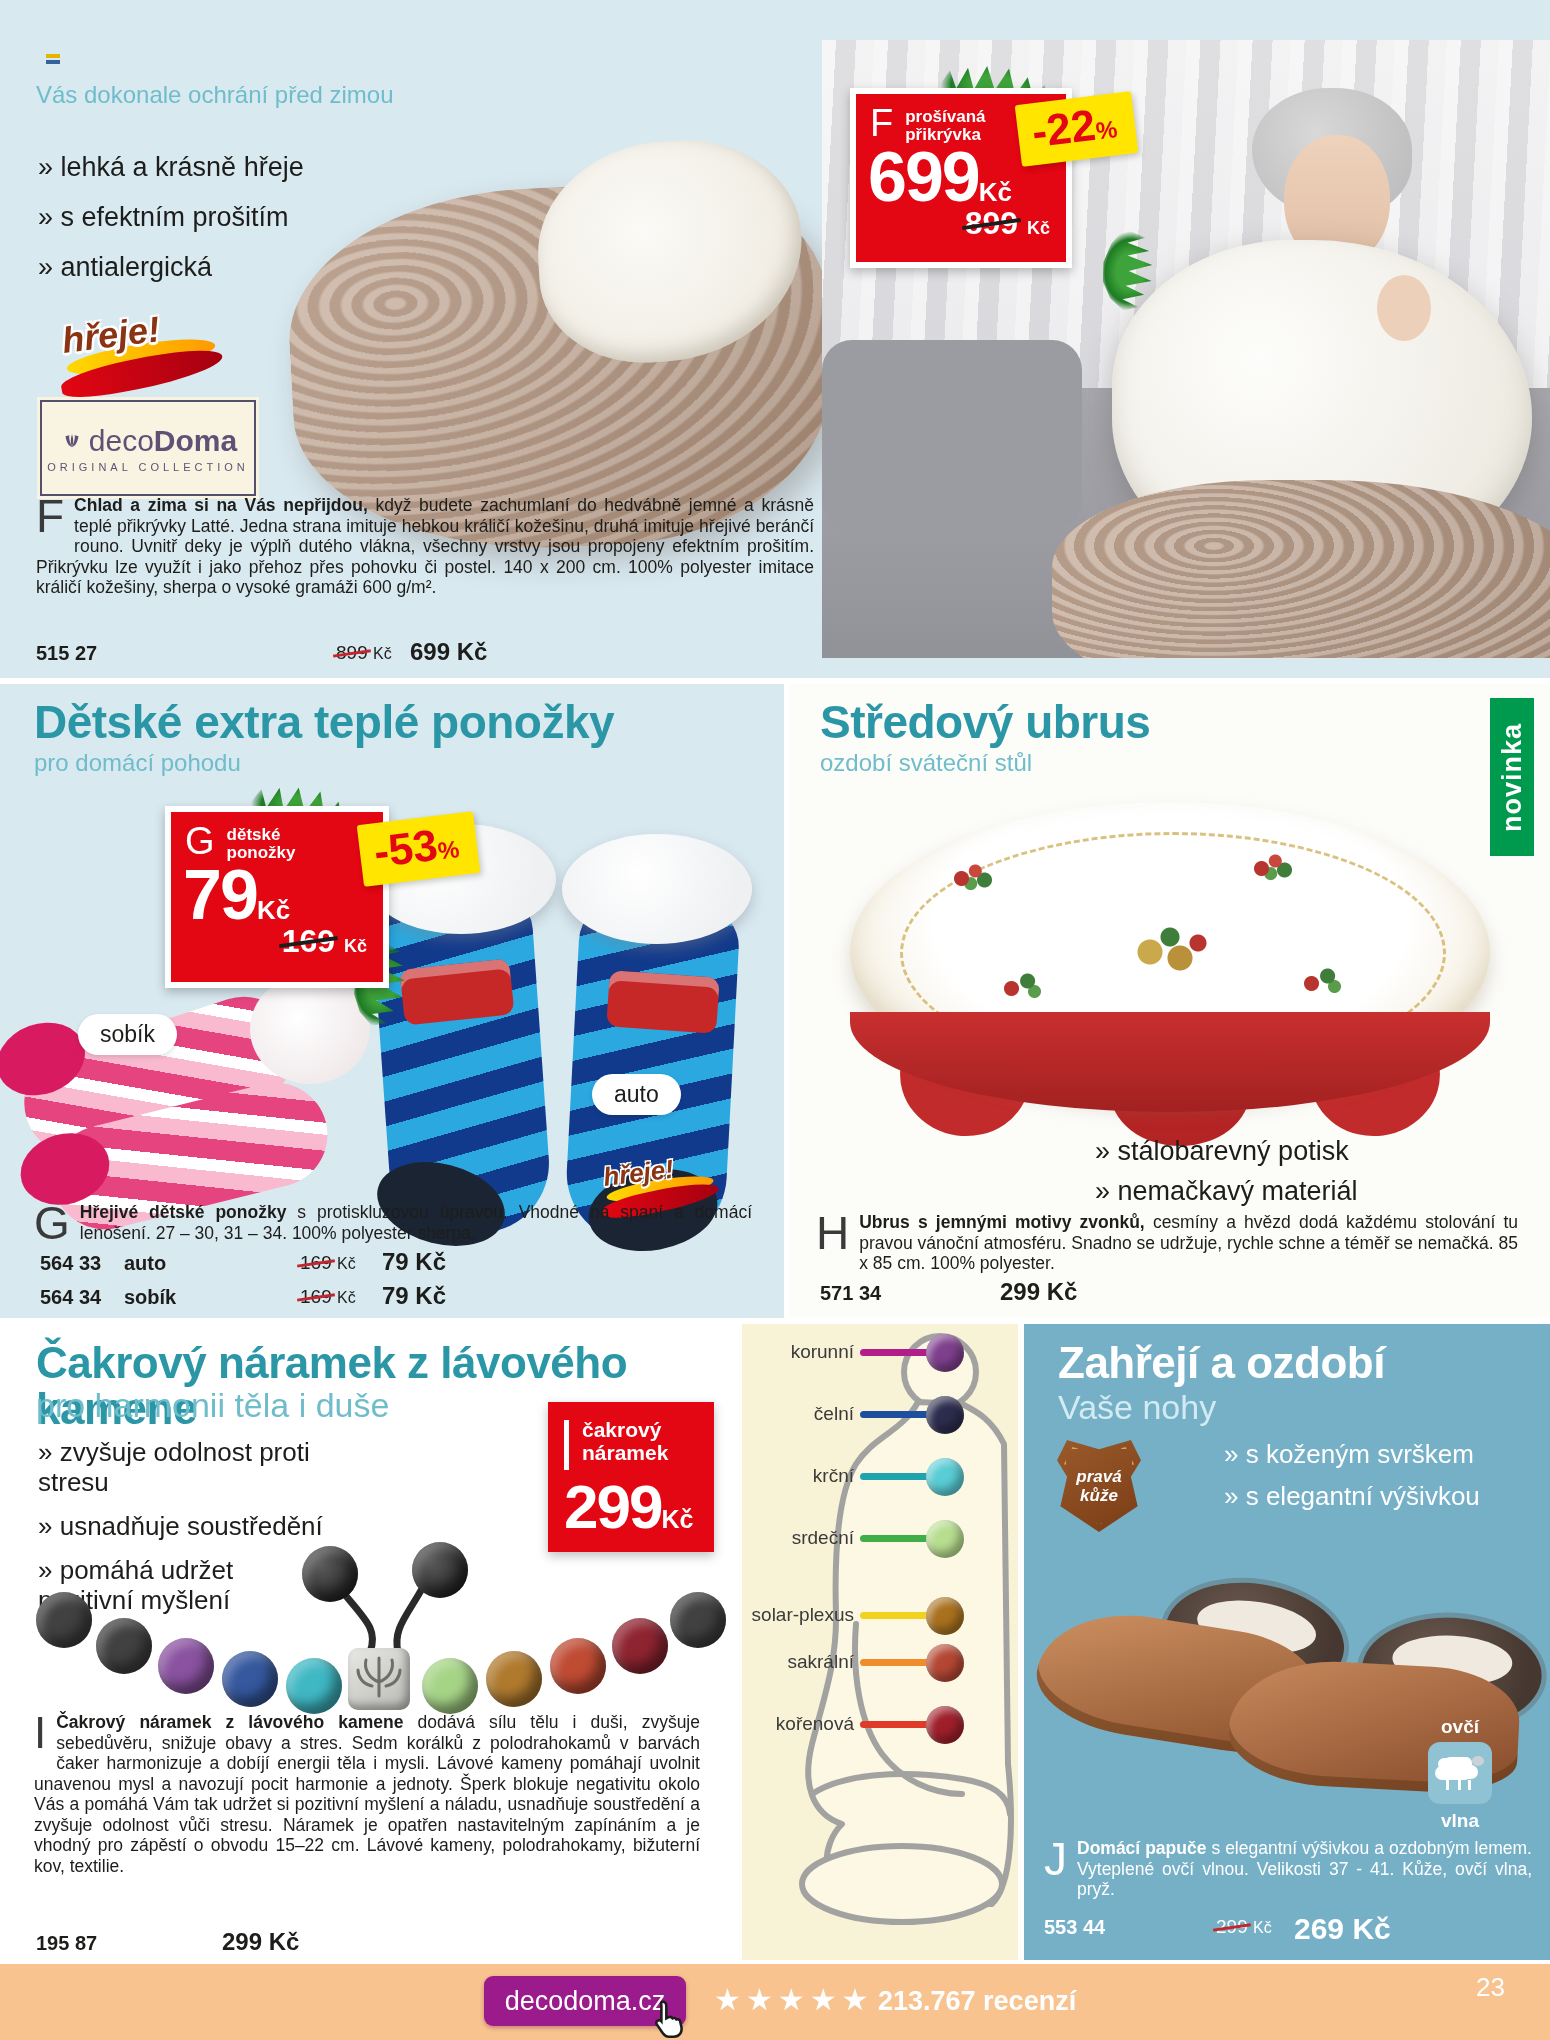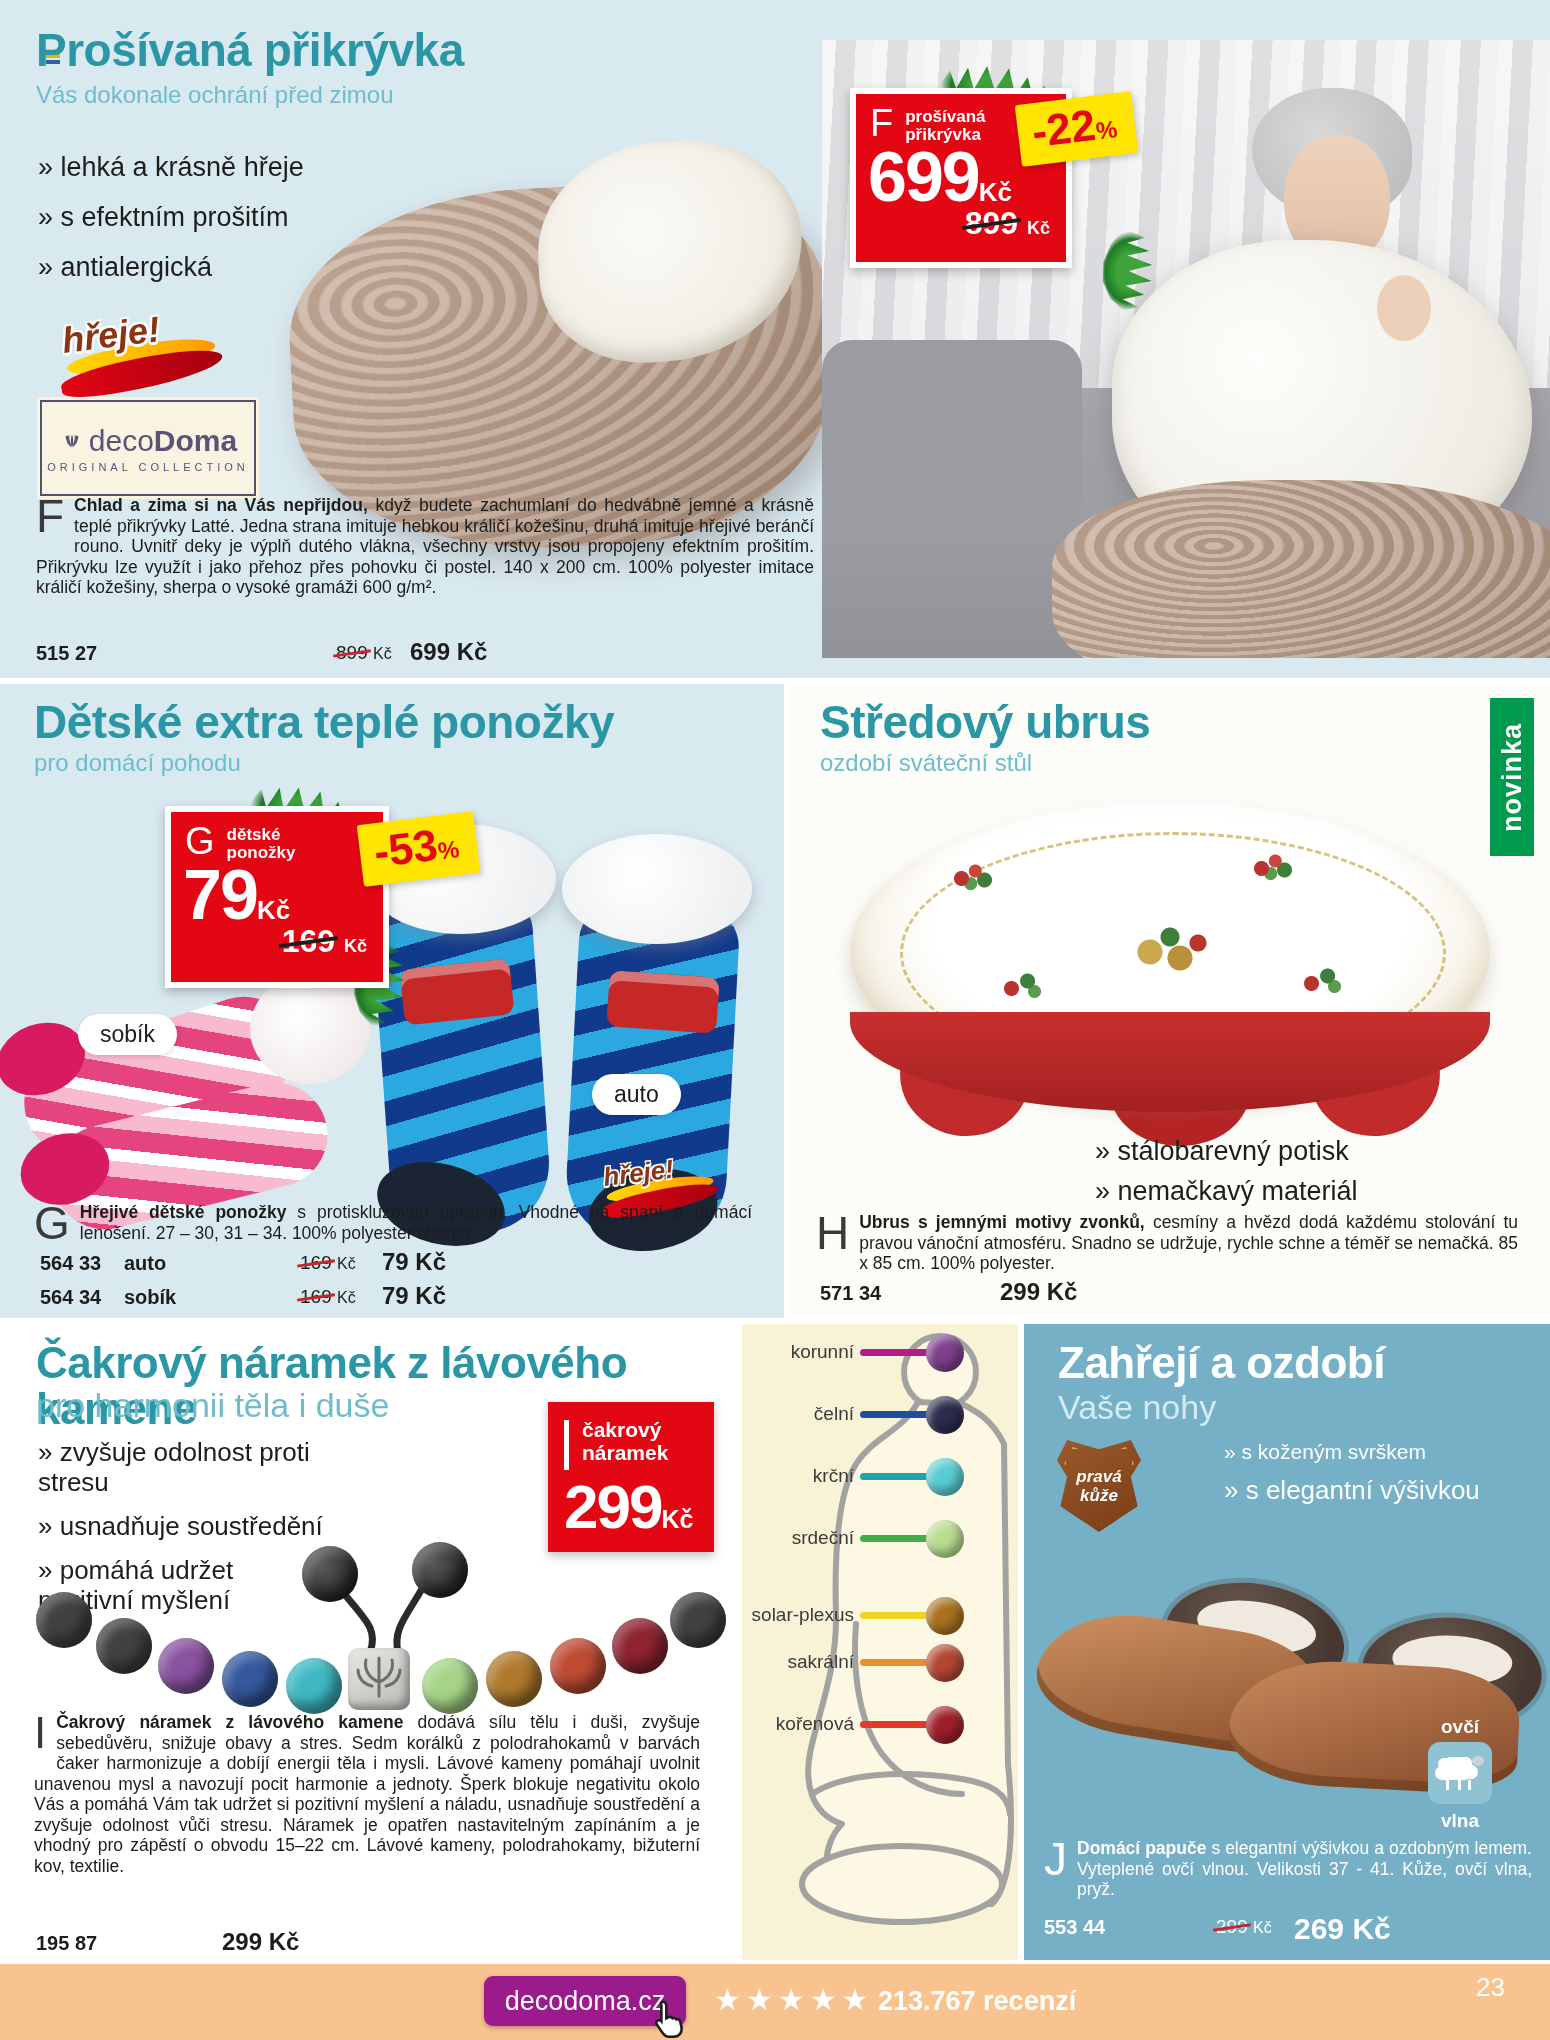--- a/index.html
+++ b/index.html
@@ -131,21 +131,20 @@
     <div class="abs" style="left:255px;top:148px;width:575px;height:400px;transform:rotate(-3deg);">
       <div class="abs" style="left:6%;top:10%;right:0;bottom:0;border-radius:45% 30% 40% 50%/40% 35% 45% 40%;
            background:repeating-radial-gradient(ellipse at 20% 30%,rgba(255,255,255,.18) 0 9px,rgba(120,90,70,.18) 12px 22px),
            linear-gradient(135deg,#cdb6a5,#b79e8c 55%,#a08773);
            box-shadow:10px 14px 30px rgba(60,40,30,.25);"></div>
       <div class="abs" style="right:4%;top:0;width:46%;height:55%;border-radius:50% 45% 55% 40%;
            background:radial-gradient(circle at 40% 40%,#fbfaf6,#ece7dc);
            box-shadow:inset -6px -8px 18px rgba(150,140,120,.4);"></div>
     </div>
 
-    <div class="abs sec-title" style="left:36px;top:26px;">Prošívaná přikrývka</div>
     <div class="abs sec-sub" style="left:36px;top:82px;">Vás dokonale ochrání před zimou</div>
 
     <ul class="abs bullets" style="left:38px;top:152px;">
       <li>lehká a krásně hřeje</li>
       <li>s efektním prošitím</li>
       <li>antialergická</li>
     </ul>
 
     <div class="hreje" style="left:52px;top:314px;">
       <div class="sw-y"></div>
@@ -450,21 +449,21 @@
   <div id="sec-slippers" class="panel">
     <div class="sec-title abs" style="left:34px;top:16px;font-size:44px;color:#fff;">Zahřejí a ozdobí</div>
     <div class="sec-sub abs" style="left:34px;top:66px;font-size:34px;color:#d2ebf3;">Vaše nohy</div>
 
     <div class="leather" style="left:33px;top:116px;">
       <span>pravá</span>
         <span>kůže</span>
     </div>
 
     <ul class="abs bullets white" style="left:200px;top:116px;">
-      <li style="margin-bottom:12px;font-size:21px;">s koženým svrškem</li>
+      <li style="margin-bottom:12px;font-size:26px;">s koženým svrškem</li>
       <li style="font-size:26px;">s elegantní výšivkou</li>
     </ul>
 
     <div class="abs" style="left:16px;top:220px;width:490px;height:280px;">
       <div class="abs" style="left:0;top:30px;width:300px;height:180px;transform:rotate(9deg);">
         <div class="abs" style="left:120px;top:0;width:180px;height:110px;border-radius:50%;
              background:radial-gradient(circle at 40% 40%,#6b5a50,#463830 75%);box-shadow:0 0 0 5px rgba(70,56,48,.25);"></div>
         <div class="abs" style="left:150px;top:18px;width:120px;height:50px;border-radius:50%;background:#efe9df;"></div>
         <div class="abs" style="left:0;top:50px;width:280px;height:120px;border-radius:55% 45% 45% 50%/85% 60% 40% 60%;
              background:linear-gradient(160deg,#cf9364,#8a4f2a);box-shadow:inset 0 -10px 0 rgba(90,50,20,.45);"></div>

